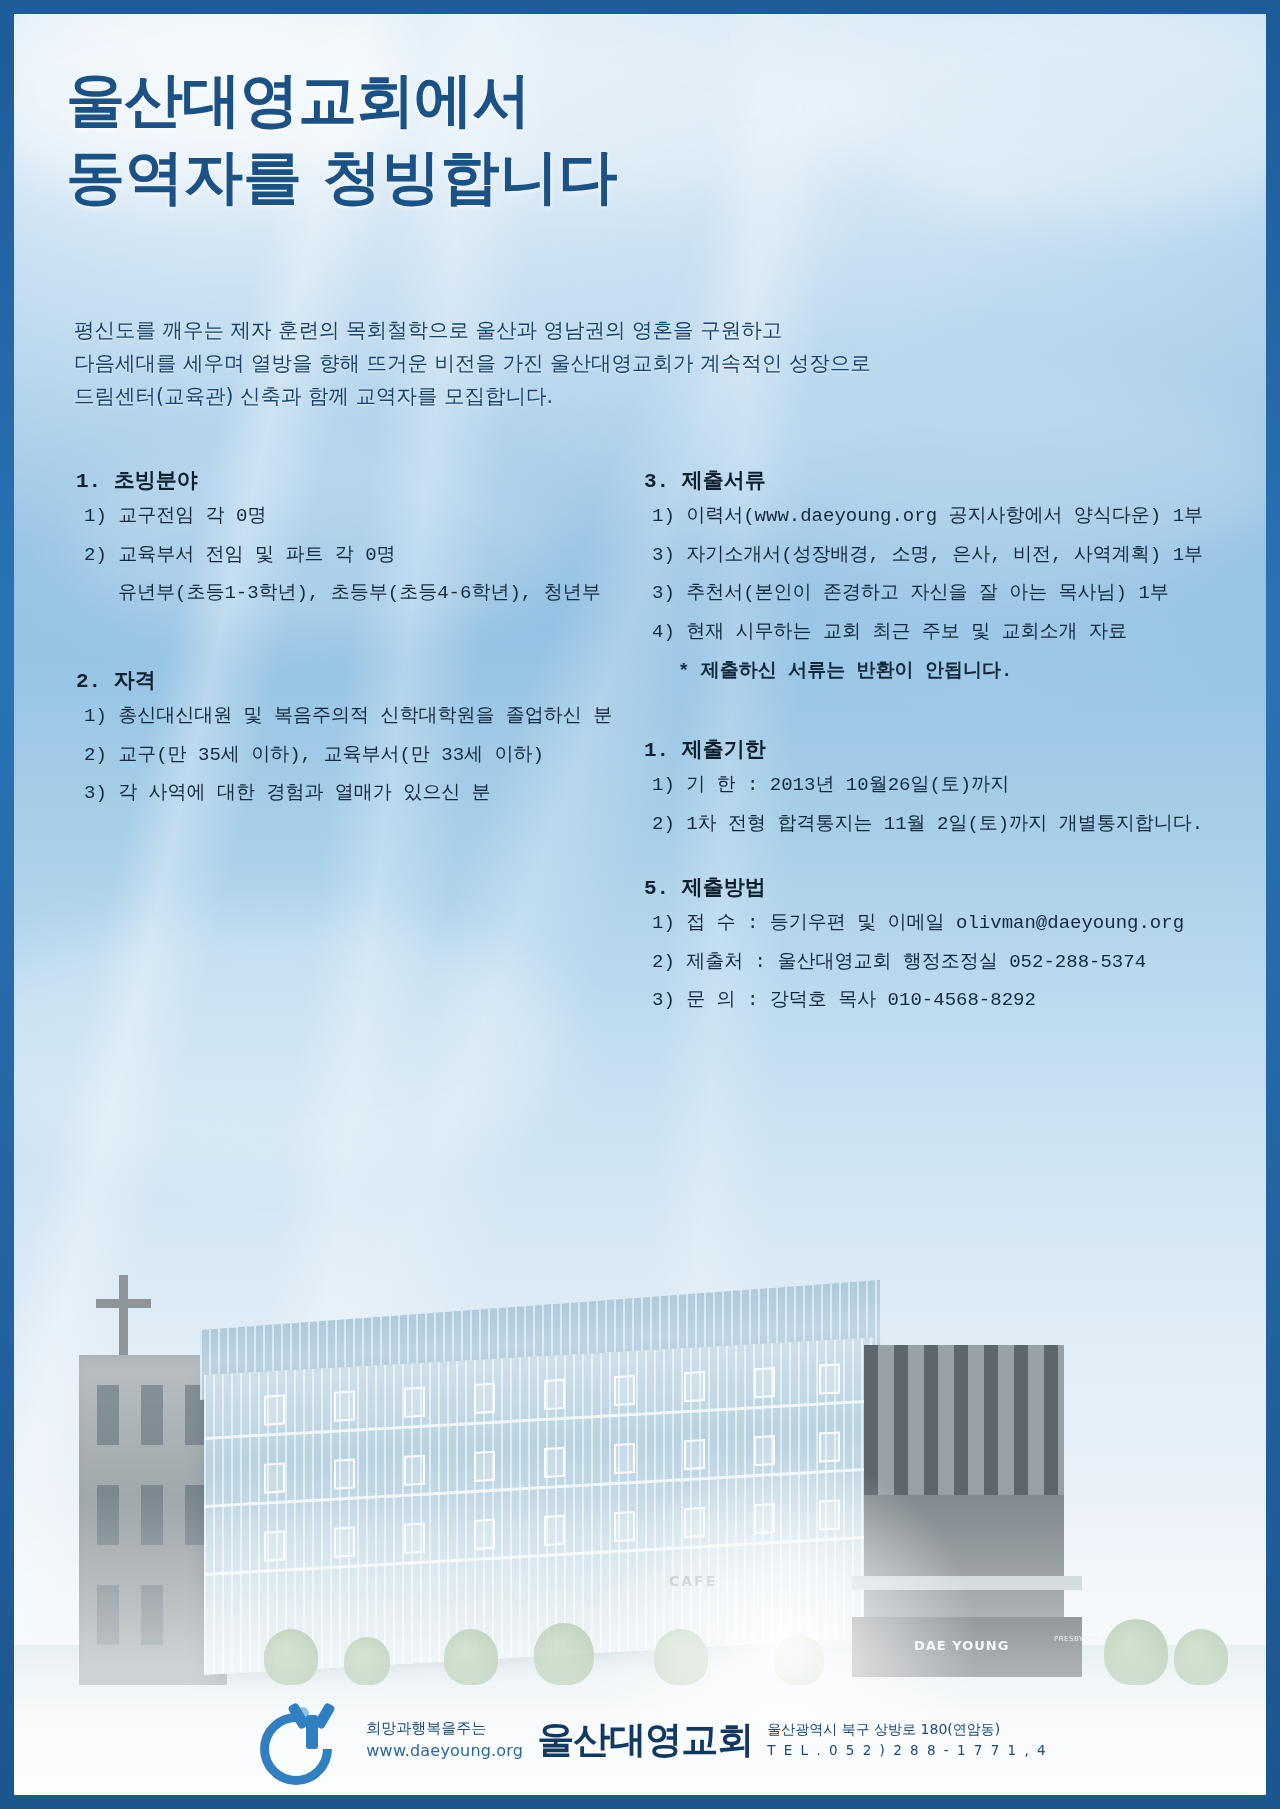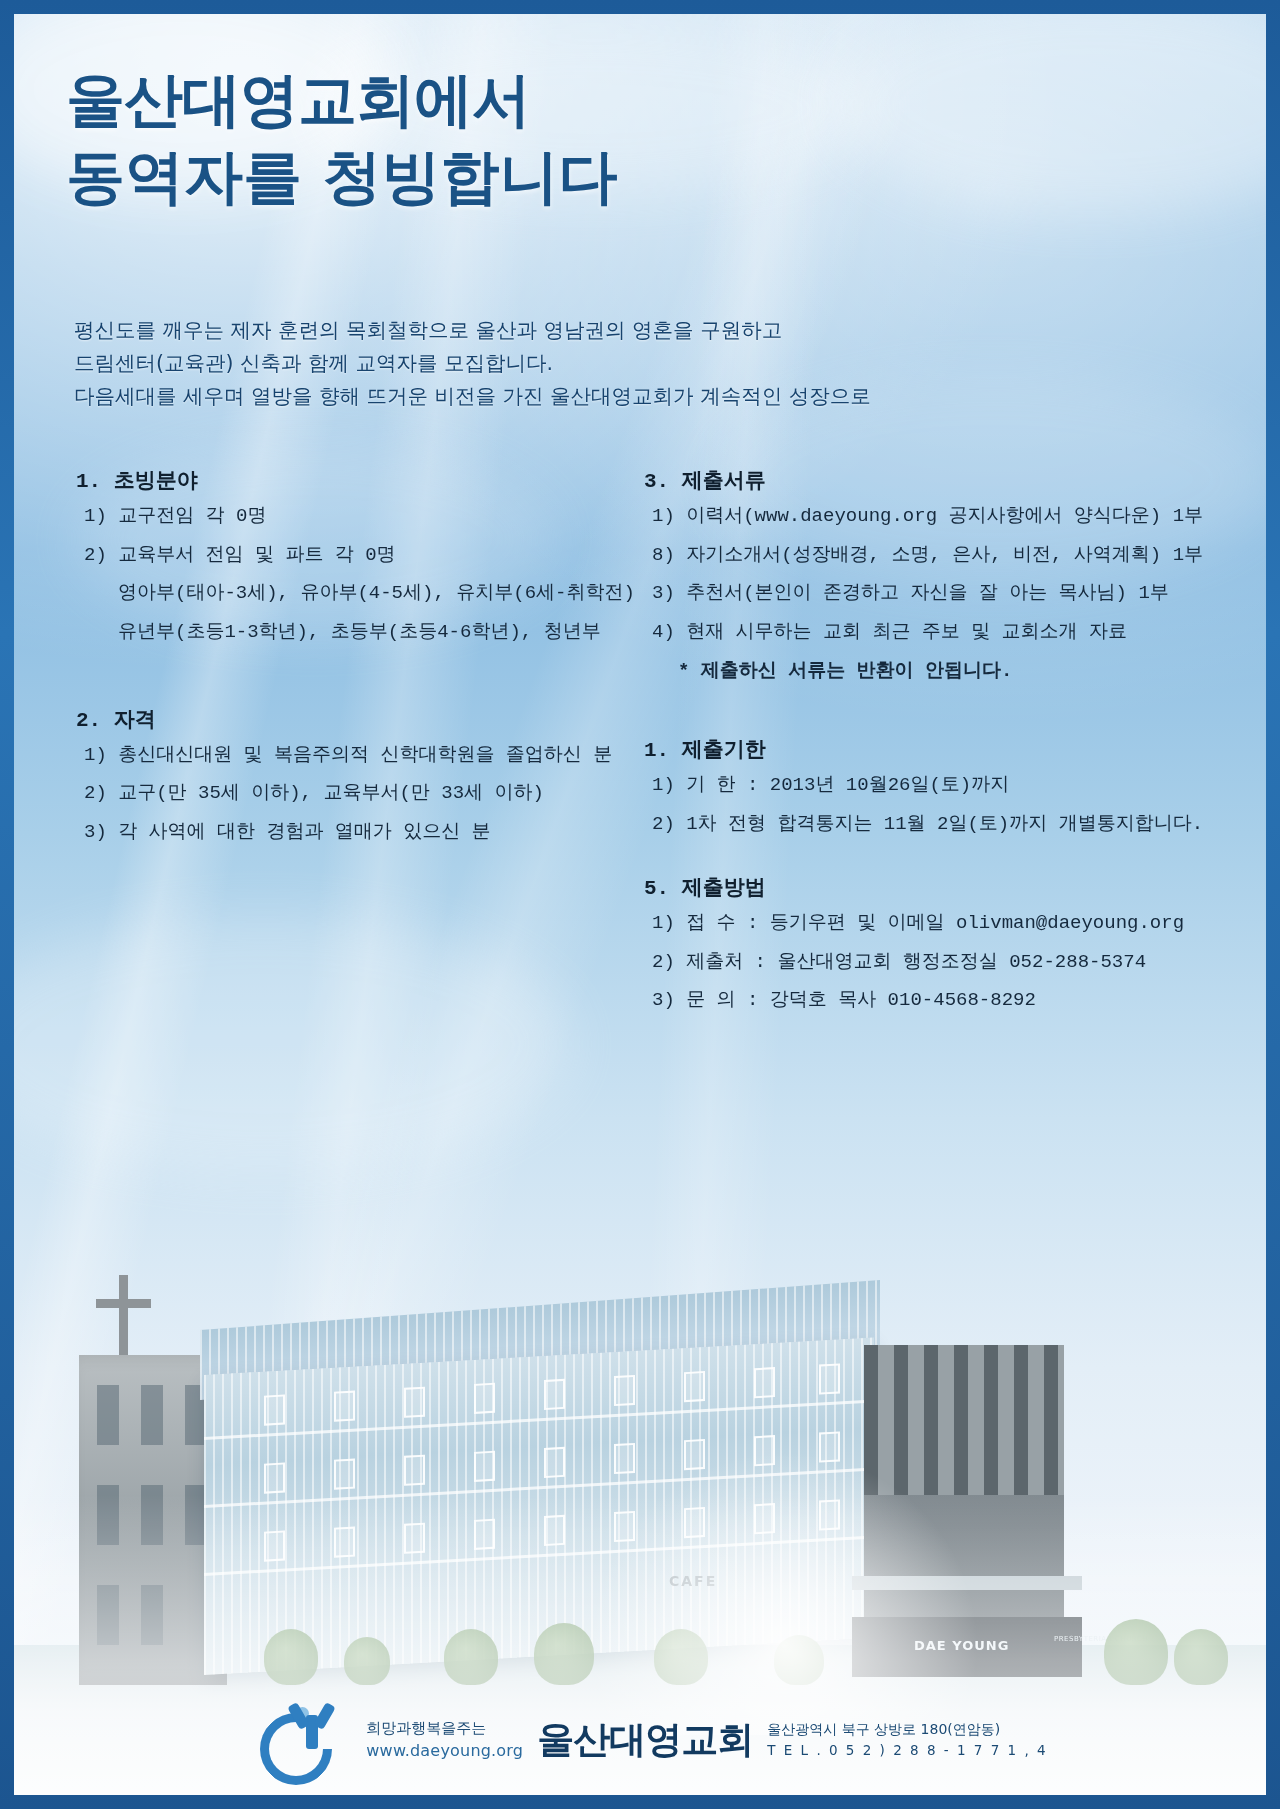--- a/index.html
+++ b/index.html
@@ -234,50 +234,49 @@
     <div class="cloud c5"></div>
     <div class="cloud c6"></div>
 
     <div class="headline">
       <div class="hl">울산대영교회에서</div>
       <div class="hl hl2">동역자를 청빙합니다</div>
     </div>
 
     <div class="lead">
       <div>평신도를 깨우는 제자 훈련의 목회철학으로 울산과 영남권의 영혼을 구원하고</div>
+      <div>다음세대를 세우며 열방을 향해 뜨거운 비전을 가진 울산대영교회가 계속적인 성장으로</div>
       <div>드림센터(교육관) 신축과 함께 교역자를 모집합니다.</div>
-      <div>다음세대를 세우며 열방을 향해 뜨거운 비전을 가진 울산대영교회가 계속적인 성장으로</div>
     </div>
 
     <div class="body-cols">
 
       <div class="col col-left">
         <div class="sec">
           <div class="sec-title">1. 초빙분야</div>
           <div class="item">1) 교구전임 각 0명</div>
           <div class="item">2) 교육부서 전임 및 파트 각 0명</div>
-          <div class="subitem">영아부(태아-3세), 유아부(4-5세), 유치부(6세-취학전)</div>
           <div class="subitem">유년부(초등1-3학년), 초등부(초등4-6학년), 청년부</div>
         </div>
 
         <div class="sec-gap"></div>
 
         <div class="sec">
           <div class="sec-title">2. 자격</div>
           <div class="item">1) 총신대신대원 및 복음주의적 신학대학원을 졸업하신 분</div>
           <div class="item">2) 교구(만 35세 이하), 교육부서(만 33세 이하)</div>
           <div class="item">3) 각 사역에 대한 경험과 열매가 있으신 분</div>
         </div>
       </div>
 
       <div class="col col-right">
         <div class="sec">
           <div class="sec-title">3. 제출서류</div>
           <div class="item">1) 이력서(www.daeyoung.org 공지사항에서 양식다운) 1부</div>
-          <div class="item">8) 자기소개서(성장배경, 소명, 은사, 비전, 사역계획) 1부</div>
+          <div class="item">3) 자기소개서(성장배경, 소명, 은사, 비전, 사역계획) 1부</div>
           <div class="item">3) 추천서(본인이 존경하고 자신을 잘 아는 목사님) 1부</div>
           <div class="item">4) 현재 시무하는 교회 최근 주보 및 교회소개 자료</div>
           <div class="note">* 제출하신 서류는 반환이 안됩니다.</div>
         </div>
 
         <div class="sec-gap"></div>
 
         <div class="sec">
           <div class="sec-title">1. 제출기한</div>
           <div class="item">1) 기   한 : 2013년 10월26일(토)까지</div>

